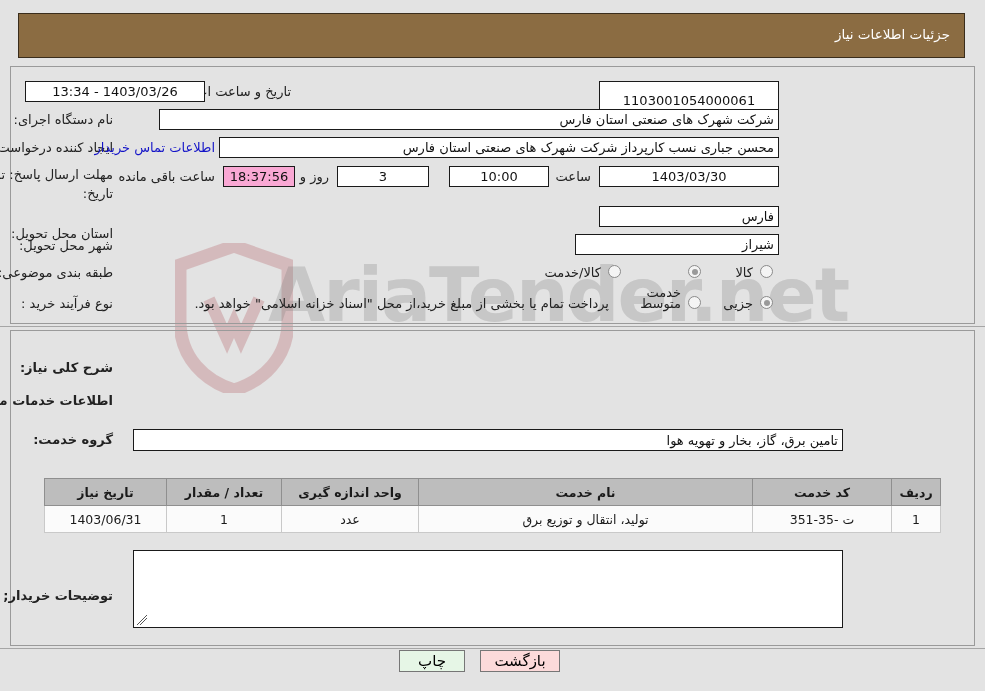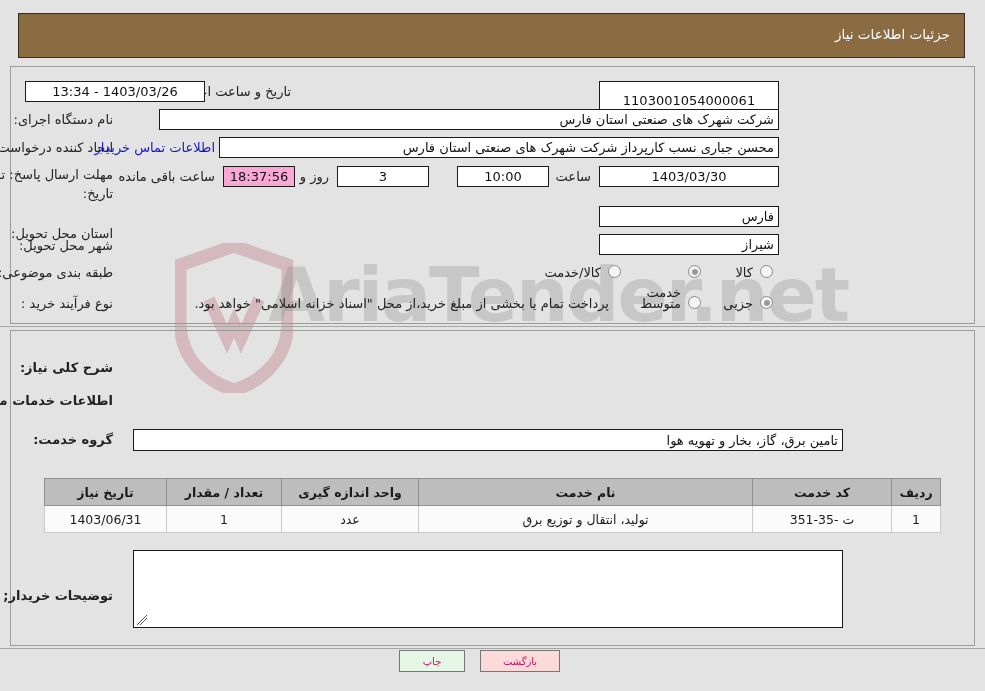--- a/index.html
+++ b/index.html
@@ -179,22 +179,22 @@
     color: #1a1a1a;
     white-space: nowrap;
   }
 
   
   .btn {
     position: absolute;
     height: 22px;
     border: 1px solid #767676;
     box-sizing: border-box;
-    font-size: 10px;
-    color: #be185d;
+    font-size: 15px;
+    color: #000000;
     display: flex;
     align-items: center;
     justify-content: center;
     z-index: 12;
     cursor: pointer;
   }
   .btn.print { background: #e6f6e6; }
   .btn.back  { background: #fcdada; }
 </style>
 </head>
@@ -227,32 +227,32 @@
 
   <div class="lbl" style="right:872px; top:140px;">ایجاد کننده درخواست:</div>
   <div class="box rt" style="right:206px; top:137px; width:560px; height:21px;">محسن  جباری نسب کارپرداز شرکت شهرک های صنعتی استان فارس</div>
   <div class="lbl blue" style="right:770px; top:140px;">اطلاعات تماس خریدار</div>
 
   <div class="lbl" style="right:872px; top:167px;">مهلت ارسال پاسخ: تا</div>
   <div class="lbl" style="right:872px; top:186px;">تاریخ:</div>
 
   <div class="box center" style="right:206px; top:166px; width:180px; height:21px;">1403/03/30</div>
   <div class="lbl" style="right:394px; top:169px;">ساعت</div>
-  <div class="box center" style="right:436px; top:166px; width:92px; height:21px;">10:00</div>
+  <div class="box center" style="right:436px; top:166px; width:100px; height:21px;">10:00</div>
 
   <div class="box center" style="right:556px; top:166px; width:92px; height:21px;">3</div>
   <div class="lbl" style="right:656px; top:169px;">روز و</div>
   <div class="box center cream" style="right:690px; top:166px; width:72px; height:21px;">18:37:56</div>
   <div class="lbl" style="right:770px; top:169px;">ساعت باقی مانده</div>
 
   <div class="lbl" style="right:872px; top:210px;margin-top:16px;">استان محل تحویل:</div>
   <div class="box rt" style="right:206px; top:206px; width:180px; height:21px;">فارس</div>
 
   <div class="lbl" style="right:872px; top:238px;">شهر محل تحویل:</div>
-  <div class="box rt" style="right:206px; top:234px; width:180px; height:21px;">شیراز</div>
+  <div class="box rt" style="right:206px; top:234px; width:204px; height:21px;">شیراز</div>
 
   <div class="lbl" style="right:872px; top:265px;">طبقه بندی موضوعی:</div>
 
   <div class="radio" style="right:212px; top:265px;"></div>
   <div class="lbl" style="right:232px; top:265px;">کالا</div>
 
   <div class="radio on" style="right:284px; top:265px;"></div>
   <div class="lbl" style="right:304px; top:265px;margin-top:20px;">خدمت</div>
 
   <div class="radio" style="right:364px; top:265px;"></div>

